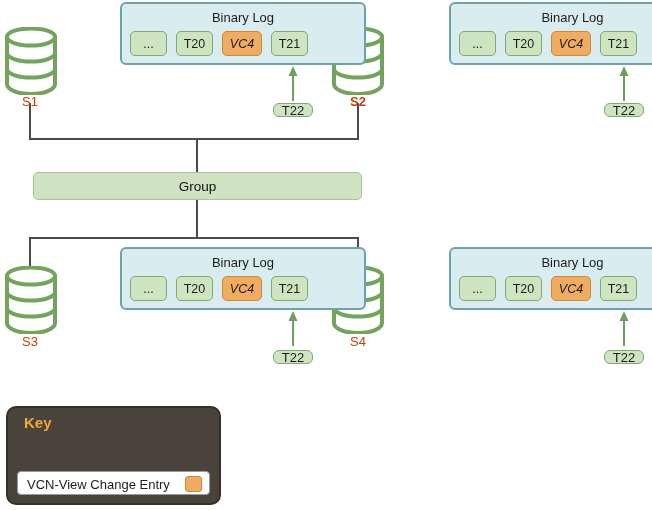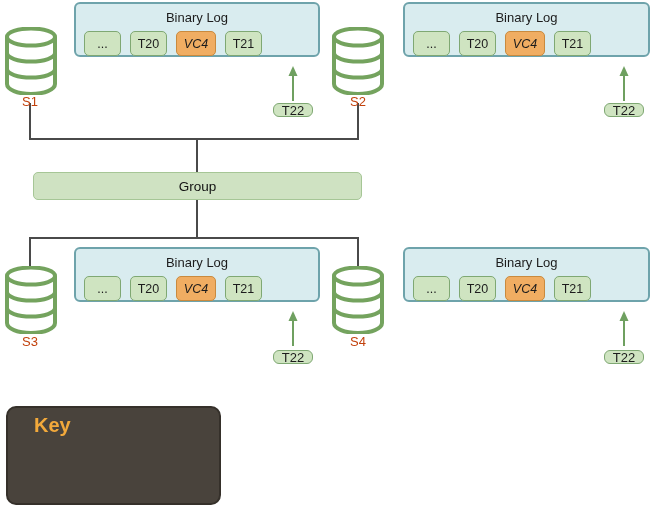--- a/index.html
+++ b/index.html
@@ -4,23 +4,24 @@
 <style>
   html,body{margin:0;padding:0;background:#ffffff;}
   #canvas{
     position:relative;width:652px;height:510px;background:#fff;overflow:hidden;
     font-family:"Liberation Sans","DejaVu Sans",sans-serif;color:#1c1c1c;
   }
   .abs{position:absolute;}
 
   
   .binlog{
-    position:absolute;width:246px;height:55px;box-sizing:border-box;
+    position:absolute;width:246px;height:63px;box-sizing:border-box;
     background:var(--binlog_fill);border:2px solid var(--binlog_border);
     border-radius:6px;
+    margin-left:46px;
   }
   .binlog-title{
     position:absolute;top:6px;left:0;width:100%;text-align:center;
     font-size:13px;color:#1c1c1c;
   }
   .entry-row{
     position:absolute;left:8px;top:27px;display:flex;gap:9px;
   }
   .entry{
     width:37px;height:25px;box-sizing:border-box;border-radius:5px;
@@ -54,21 +55,21 @@
     display:flex;align-items:center;justify-content:center;
     font-size:13.5px;font-weight:normal;color:#111;
   }
 
   
   .key-panel{
     position:absolute;left:6px;top:406px;width:215px;height:99px;box-sizing:border-box;
     background:var(--key_bg);border:2px solid #35302a;border-radius:10px;
   }
   .key-title{
-    position:absolute;left:26px;top:6px;font-size:20px;font-weight:bold;
+    position:absolute;left:16px;top:6px;font-size:15px;font-weight:bold;
     color:var(--key_title);
   }
   .key-row{
     position:absolute;left:9px;width:193px;height:24px;box-sizing:border-box;
     background:#ffffff;border:1px solid #9b9b9b;border-radius:4px;
   }
   .key-row .key-label{
     position:absolute;left:9px;top:0;height:24px;display:flex;align-items:center;
     font-size:13px;color:#1c1c1c;white-space:nowrap;
   }
@@ -104,21 +105,21 @@
   <div class="srv-label" style="left:2px;top:94px;">S1</div>
 
   <svg class="abs" style="left:331px;top:27px;" width="54" height="68" viewBox="0 0 54 68">
     <g fill="none" stroke="#74a35e" stroke-width="4">
       <path d="M3 10v47c0 5.5 10.7 10 24 10s24-4.5 24-10V10"></path>
       <ellipse cx="27" cy="10" rx="24" ry="8.5"></ellipse>
       <path d="M3 26a24 8.5 0 0 0 48 0"></path>
       <path d="M3 42a24 8.5 0 0 0 48 0"></path>
     </g>
   </svg>
-  <div class="srv-label" style="left:330px;top:94px;">S2</div>
+  <div class="srv-label" style="left:330px;top:94px;font-weight:bold;">S2</div>
 
   <svg class="abs" style="left:4px;top:266px;" width="54" height="68" viewBox="0 0 54 68">
     <g fill="none" stroke="#74a35e" stroke-width="4">
       <path d="M3 10v47c0 5.5 10.7 10 24 10s24-4.5 24-10V10"></path>
       <ellipse cx="27" cy="10" rx="24" ry="8.5"></ellipse>
       <path d="M3 26a24 8.5 0 0 0 48 0"></path>
       <path d="M3 42a24 8.5 0 0 0 48 0"></path>
     </g>
   </svg>
   <div class="srv-label" style="left:2px;top:334px;">S3</div>
@@ -194,15 +195,19 @@
   <svg class="abs" style="left:618px;top:311px;" width="12" height="36" viewBox="0 0 12 36">
     <line x1="6" y1="35" x2="6" y2="8" stroke="#6fa060" stroke-width="2"></line>
     <polygon points="6,0 1.5,10 10.5,10" fill="#6fa060"></polygon>
   </svg>
   <div class="pending" style="left:604px;top:350px;">T22</div>
 
   <div class="group-box">Group</div>
 
   <div class="key-panel">
     <div class="key-title">Key</div>
+    <div class="key-row" style="top:63px;">
+      <div class="key-label">VCN-View Change Entry</div>
+      <div class="swatch vc"></div>
+    </div>
   </div>
 
 </div>
 
 </body></html>

